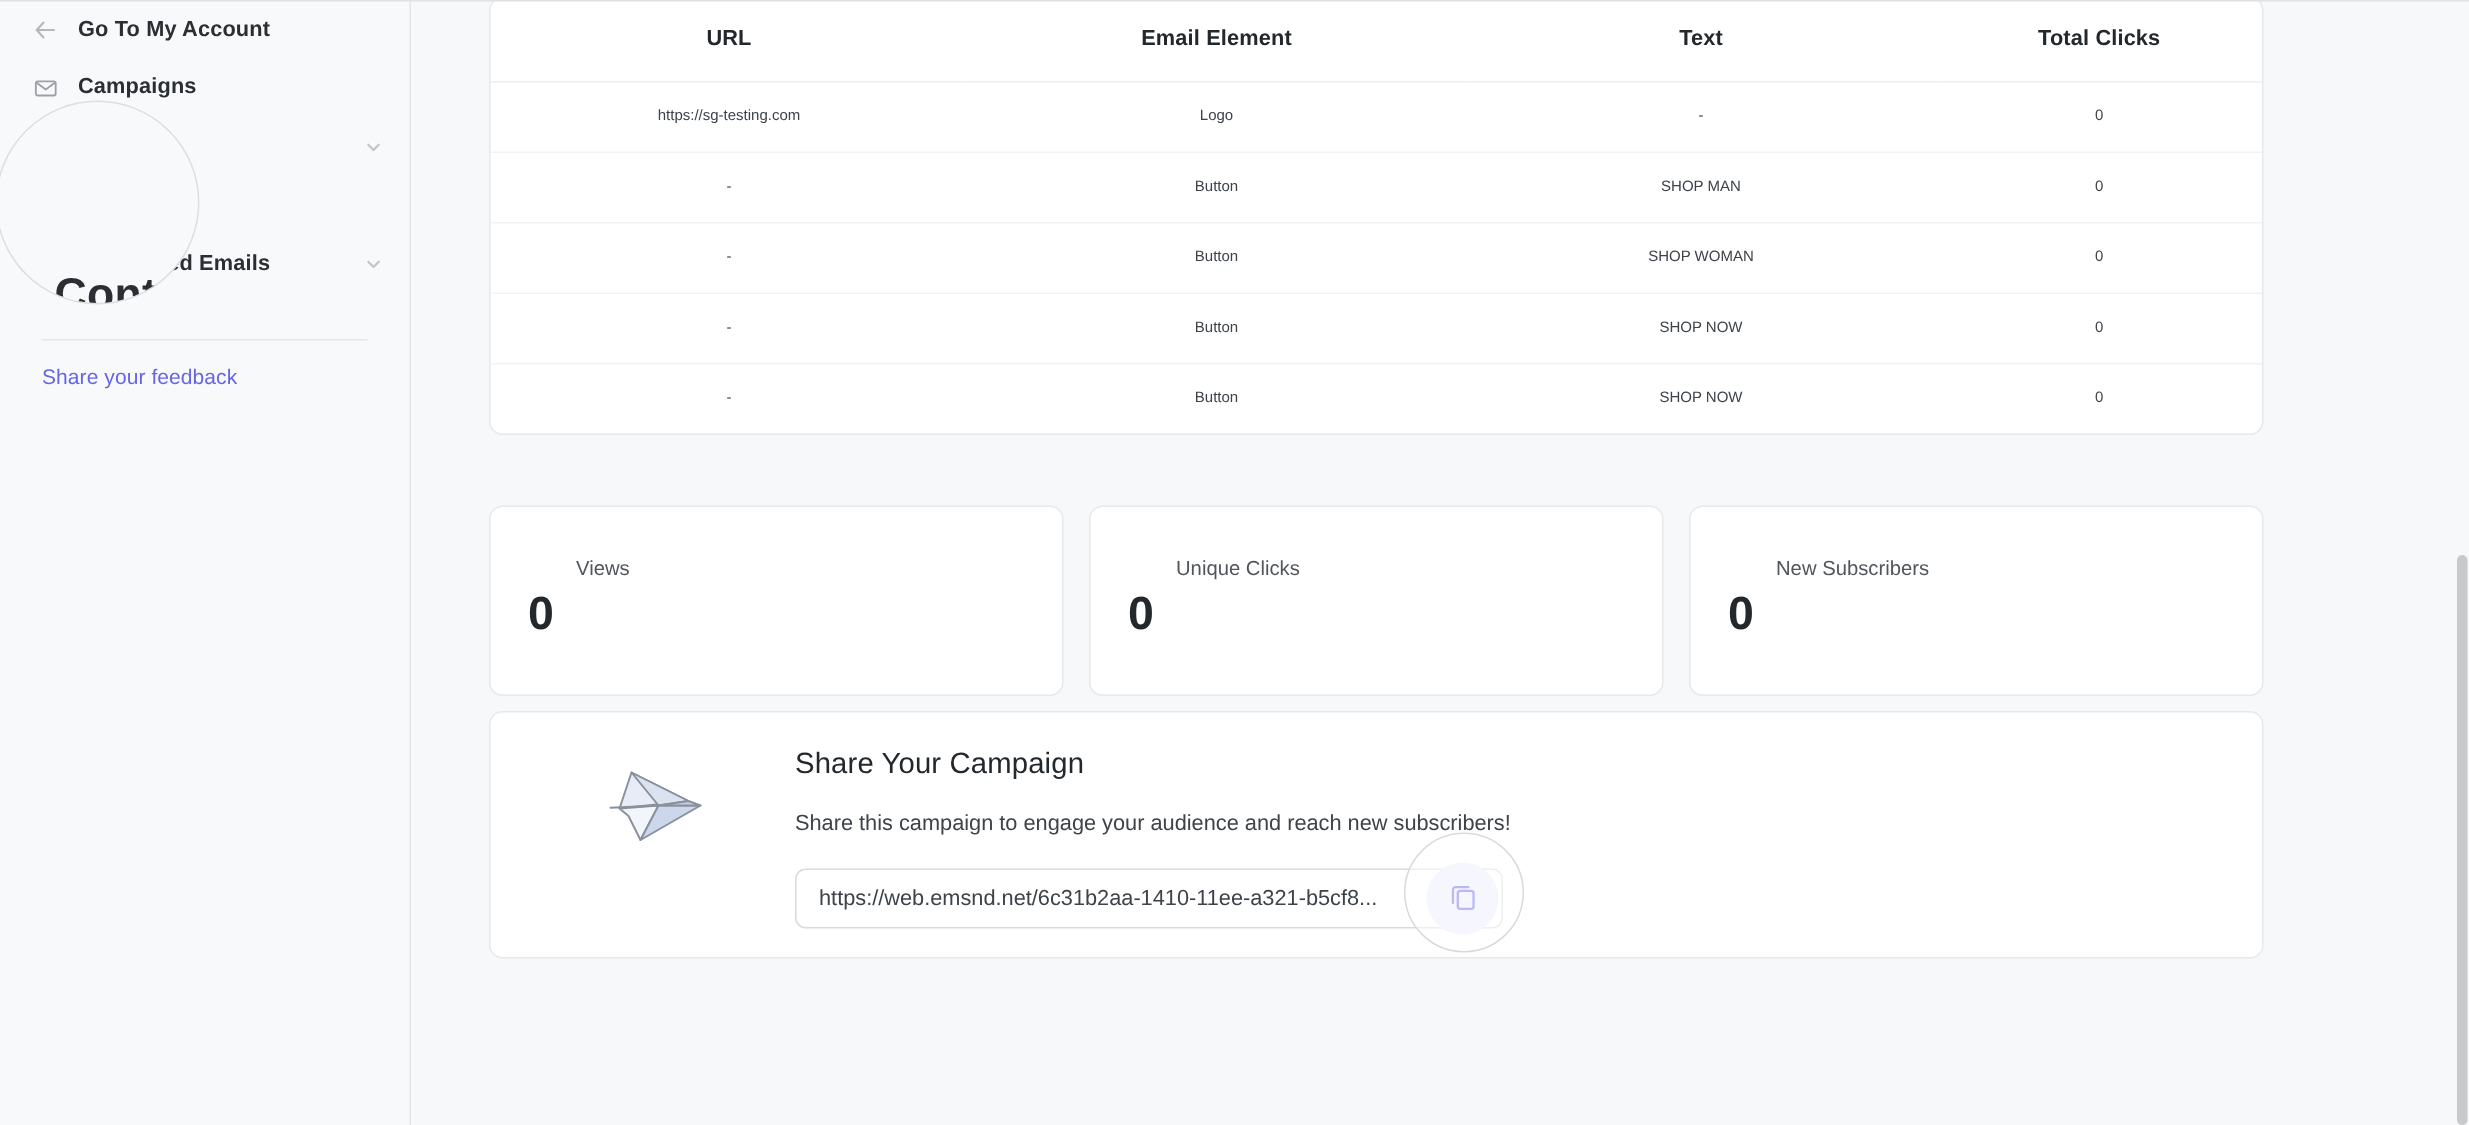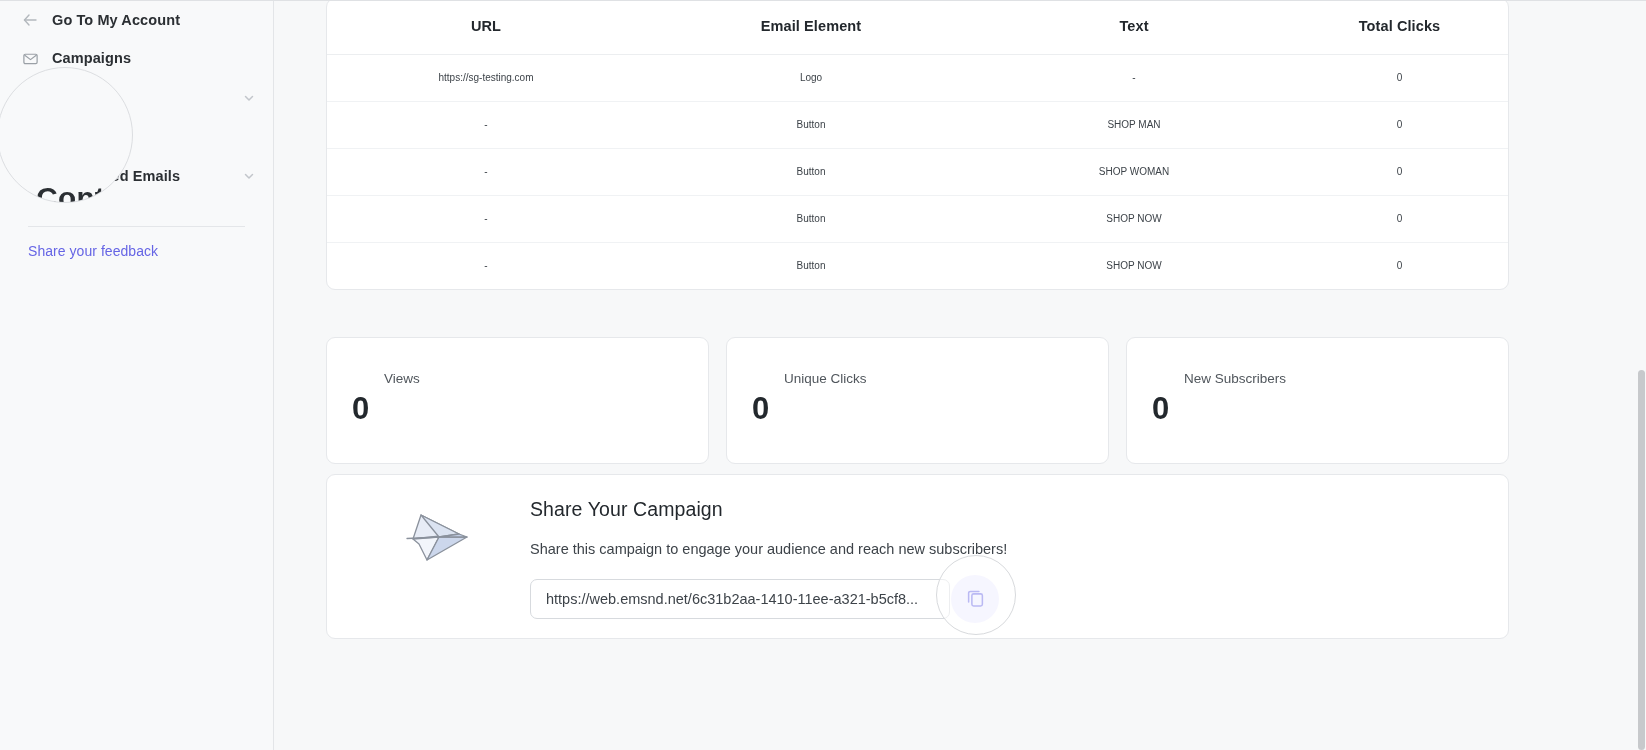--- a/index.html
+++ b/index.html
@@ -252,21 +252,21 @@
     top: 66px;
     font-size: 14.5px;
     font-weight: 400;
     color: #3d4349;
   }
 
   #share-url-input {
     position: absolute;
     left: 203px;
     top: 104px;
-    width: 420px;
+    width: 472px;
     height: 40px;
     background: #ffffff;
     border: 1px solid #d7dade;
     border-radius: 7px;
     font-family: "Liberation Sans", sans-serif;
     font-size: 14.5px;
     color: #3d4349;
     padding: 0 15px;
     outline: none;
   }

